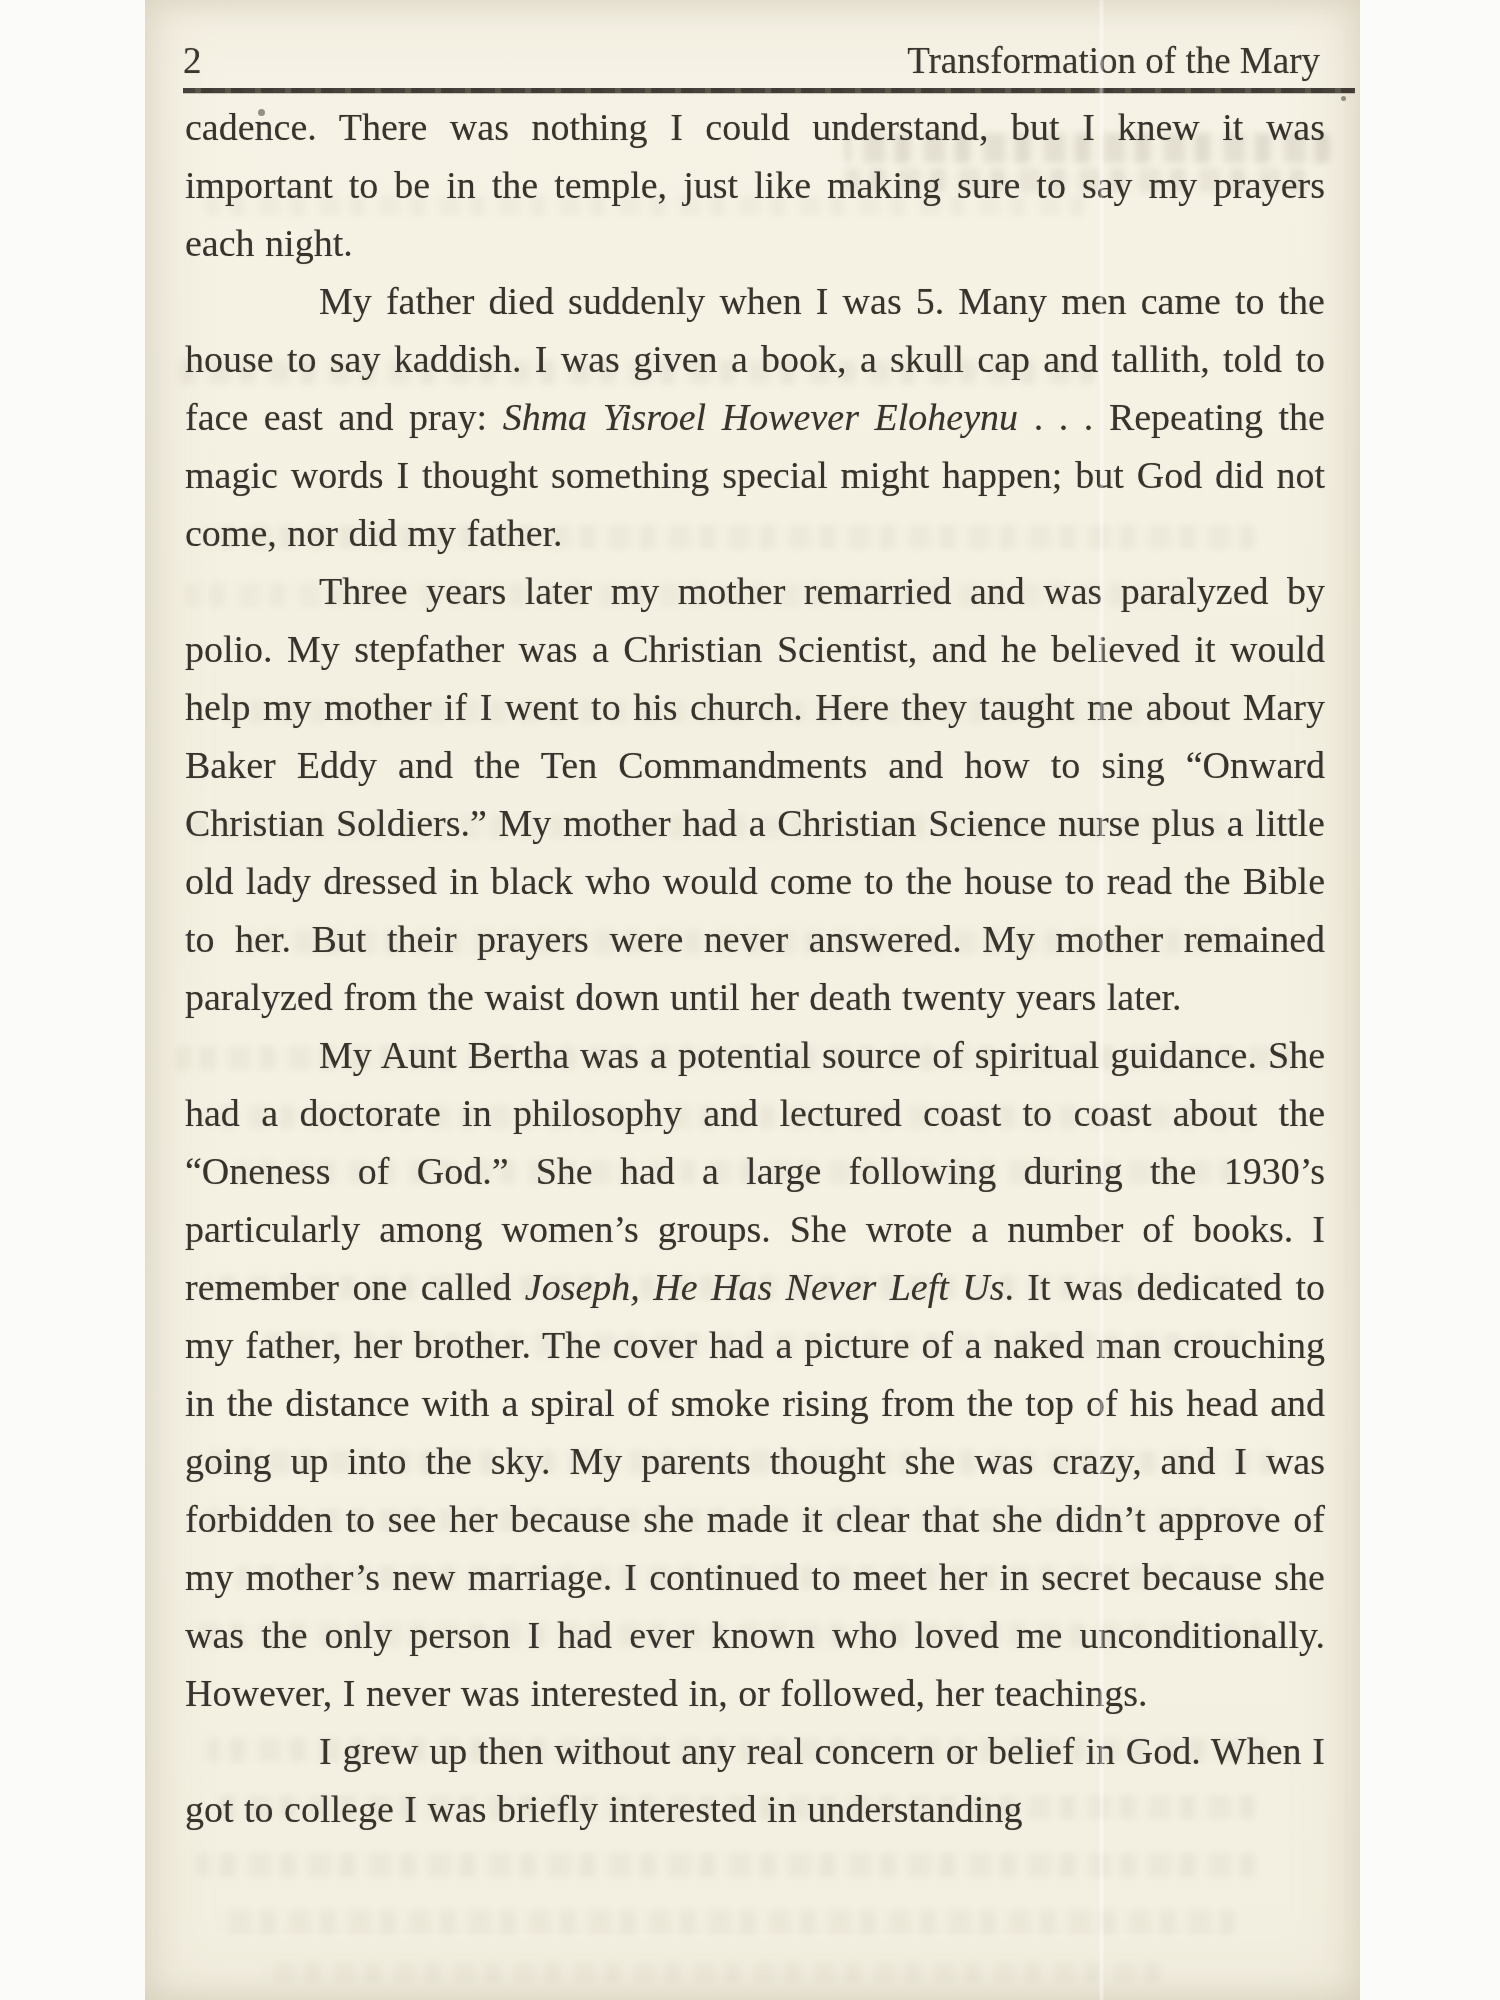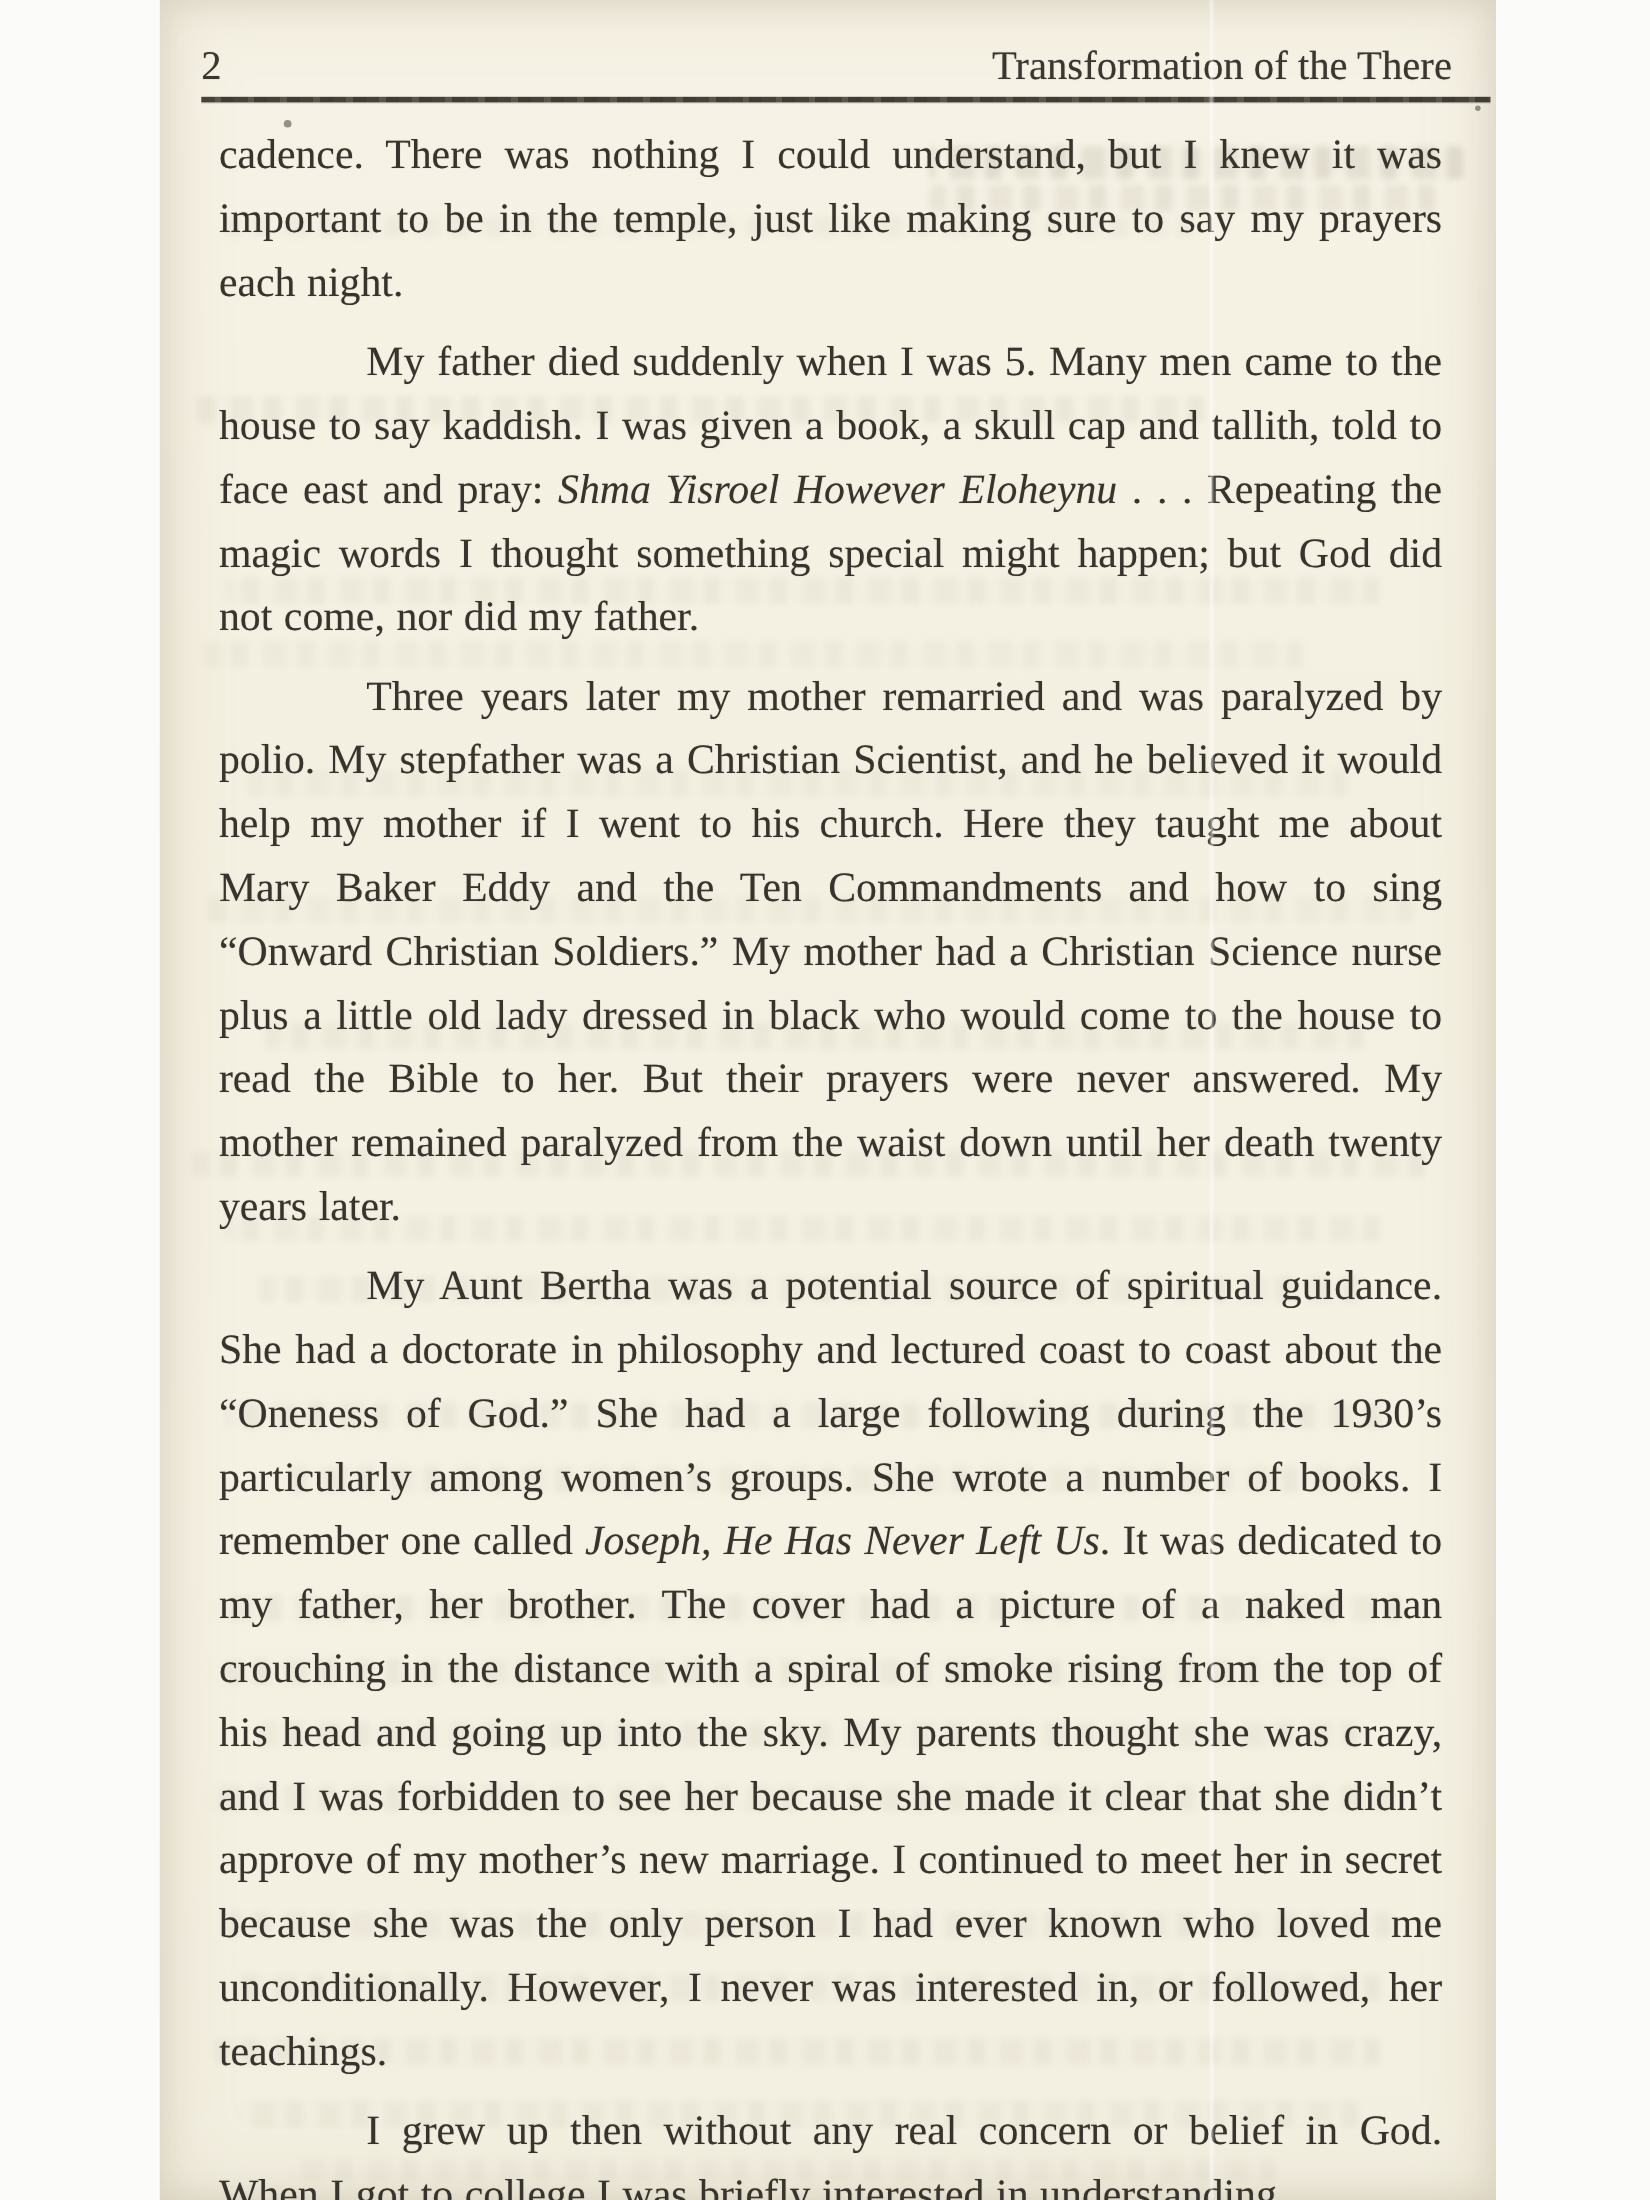--- a/index.html
+++ b/index.html
@@ -51,21 +51,21 @@
     position: absolute;
     left: 40px; top: 98px;
     width: 1140px;
     font-size: 38px;
     line-height: 58px;
     text-align: justify;
     color: #37332d;
     text-shadow: 0 0 1px rgba(55, 51, 45, 0.35);
     word-spacing: 1px;
   }
-  .para { margin: 14px; }
+  .para { margin: 0; }
   .para.indent { text-indent: 134px; }
   .para em { font-style: italic; }
   
   .bleed-layer { position: absolute; inset: 0; pointer-events: none; }
   .bleed-smudge {
     position: absolute;
     height: 24px;
     border-radius: 5px;
     background: repeating-linear-gradient(90deg,
       rgba(122, 114, 92, 0.55) 0px,  rgba(122, 114, 92, 0.55) 15px,
@@ -116,21 +116,21 @@
         <div class="bleed-smudge" style="left: 40px; top: 1623px; width: 1080px; opacity: 0.12;"></div>
         <div class="bleed-smudge" style="left: 60px; top: 1738px; width: 1060px; opacity: 0.13;"></div>
         <div class="bleed-smudge" style="left: 70px; top: 1795px; width: 1040px; opacity: 0.13;"></div>
         <div class="bleed-smudge" style="left: 50px; top: 1853px; width: 1060px; opacity: 0.13;"></div>
         <div class="bleed-smudge" style="left: 70px; top: 1910px; width: 1020px; opacity: 0.12;"></div>
         <div class="bleed-smudge" style="left: 115px; top: 1963px; width: 900px; height: 20px; opacity: 0.1;"></div>
       </div>
 
     <div class="page-header">
       <span>2</span>
-      <span>Transformation of the There</span>
+      <span>Transformation of the Mary</span>
     </div>
 
     <div class="header-rule"></div>
 
     <div class="page-body">
         <p class="para"><span>cadence. There was nothing I could understand, but I knew it was important to be in the temple, just like making sure to say my prayers each night.</span></p>
         <p class="para indent"><span>My father died suddenly when I was 5. Many men came to the house to say kaddish. I was given a book, a skull cap and tallith, told to face east and pray: </span><em>Shma Yisroel However Eloheynu</em><span> . . . Repeating the magic words I thought something special might happen; but God did not come, nor did my father.</span></p>
         <p class="para indent"><span>Three years later my mother remarried and was paralyzed by polio. My stepfather was a Christian Scientist, and he believed it would help my mother if I went to his church. Here they taught me about Mary Baker Eddy and the Ten Commandments and how to sing “Onward Christian Soldiers.” My mother had a Christian Science nurse plus a little old lady dressed in black who would come to the house to read the Bible to her. But their prayers were never answered. My mother remained paralyzed from the waist down until her death twenty years later.</span></p>
         <p class="para indent"><span>My Aunt Bertha was a potential source of spiritual guidance. She had a doctorate in philosophy and lectured coast to coast about the “Oneness of God.” She had a large following during the 1930’s particularly among women’s groups. She wrote a number of books. I remember one called </span><em>Joseph, He Has Never Left Us</em><span>. It was dedicated to my father, her brother. The cover had a picture of a naked man crouching in the distance with a spiral of smoke rising from the top of his head and going up into the sky. My parents thought she was crazy, and I was forbidden to see her because she made it clear that she didn’t approve of my mother’s new marriage. I continued to meet her in secret because she was the only person I had ever known who loved me unconditionally. However, I never was interested in, or followed, her teachings.</span></p>
         <p class="para indent"><span>I grew up then without any real concern or belief in God. When I got to college I was briefly interested in understanding</span></p>

